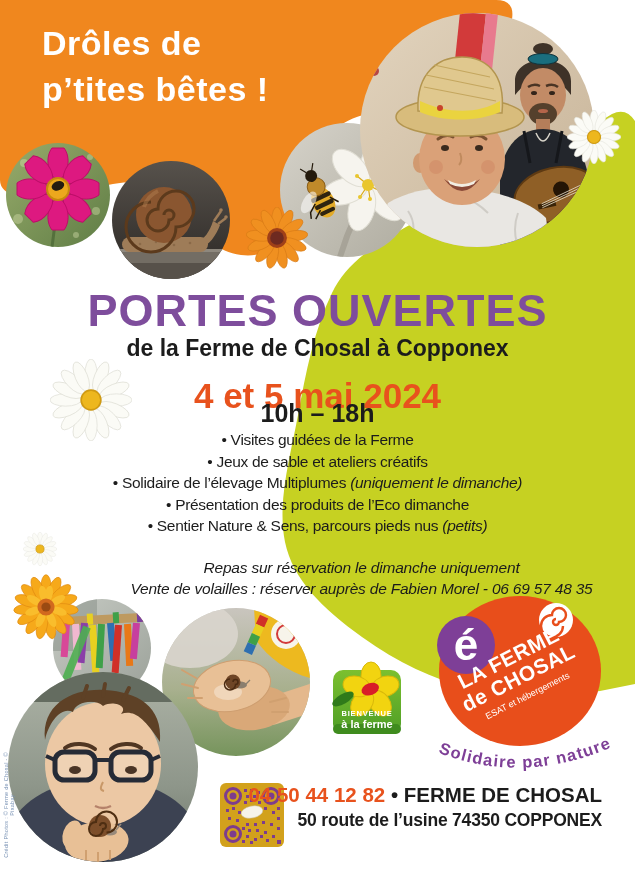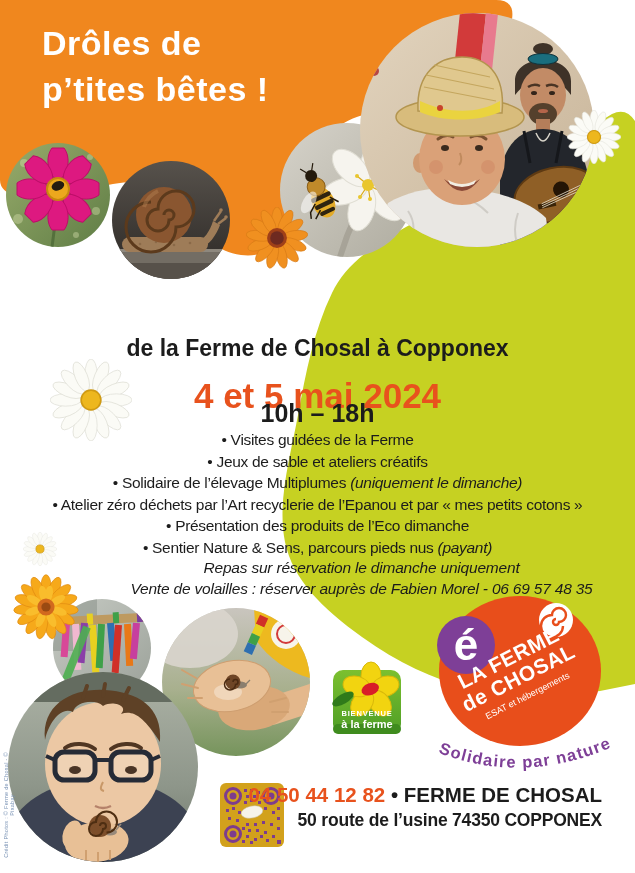--- a/index.html
+++ b/index.html
@@ -332,53 +332,50 @@
   <svg class="flower" style="left:567px;top:110px" width="54" height="54">
       <use href="#daisy"></use>
     </svg>
   <svg class="flower" style="left:50px;top:359px" width="82" height="82">
       <use href="#daisy"></use>
     </svg>
   <svg class="flower" style="left:23px;top:532px" width="34" height="34">
       <use href="#daisy"></use>
     </svg>
 
+  <div class="txt title">PORTES OUVERTES</div>
   <div class="txt subtitle">de la Ferme de Chosal à Copponex</div>
   <div class="txt dates">4 et 5 mai 2024</div>
   <div class="txt hours">10h – 18h</div>
 
   <div class="txt acts">
     <div class="row">
       <span class="act-main">• Visites guidées de la Ferme</span>
       <span class="act-note"></span>
     </div>
 
     <div class="row">
       <span class="act-main">• Jeux de sable et ateliers créatifs</span>
       <span class="act-note"></span>
     </div>
 
     <div class="row">
       <span class="act-main">• Solidaire de l’élevage Multiplumes</span>
       <span class="act-note">(uniquement le dimanche)</span>
     </div>
 
-    <div class="row">
-      <span class="act-main">• Atelier zéro déchets par l’Art recyclerie de l’Epanou et par « mes petits cotons »</span>
-      <span class="act-note"></span>
-    </div>
 
     <div class="row">
       <span class="act-main">• Présentation des produits de l’Eco dimanche</span>
       <span class="act-note"></span>
     </div>
 
     <div class="row">
       <span class="act-main">• Sentier Nature &amp; Sens, parcours pieds nus</span>
-      <span class="act-note">(payant)</span>
+      <span class="act-note">(petits)</span>
     </div>
   </div>
 
   <div class="txt enotes">
     <div>Repas sur réservation le dimanche uniquement</div>
     <div>Vente de volailles : réserver auprès de Fabien Morel - 06 69 57 48 35</div>
   </div>
 
   <div class="pc" style="left:53px;top:599px;width:98px;height:98px">
     <svg width="98" height="98" viewBox="0 0 98 98">

